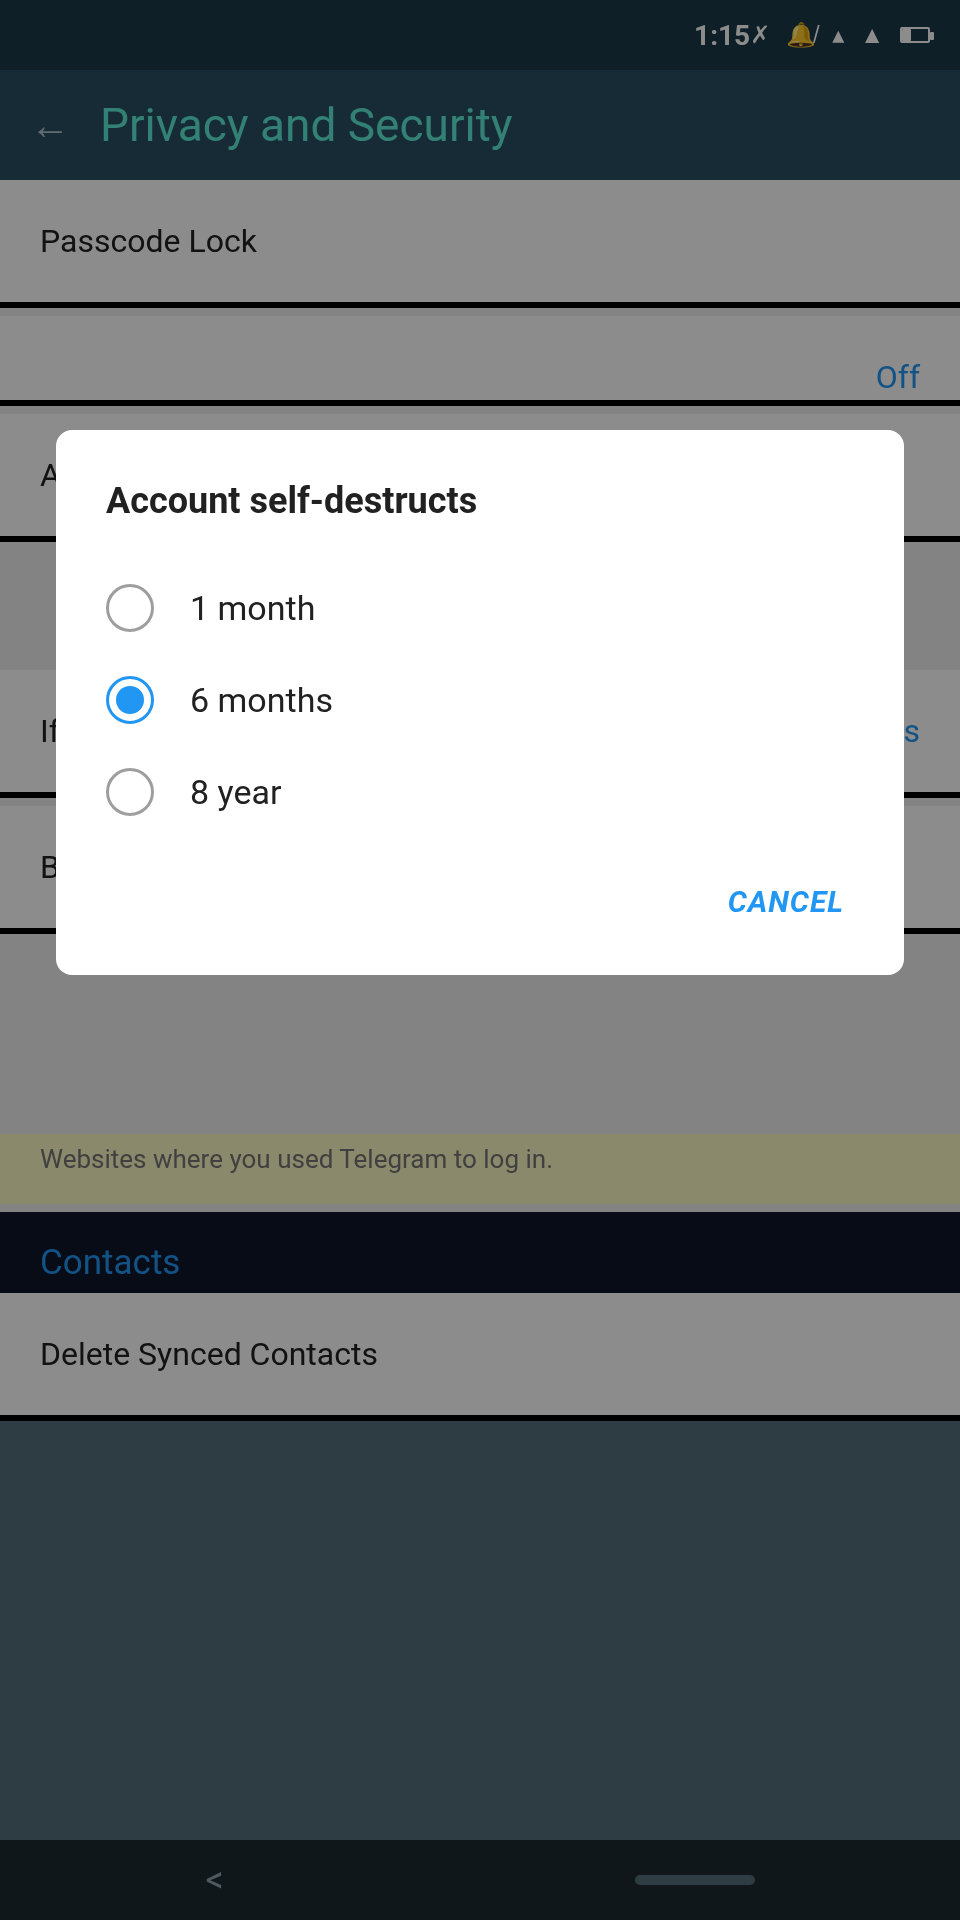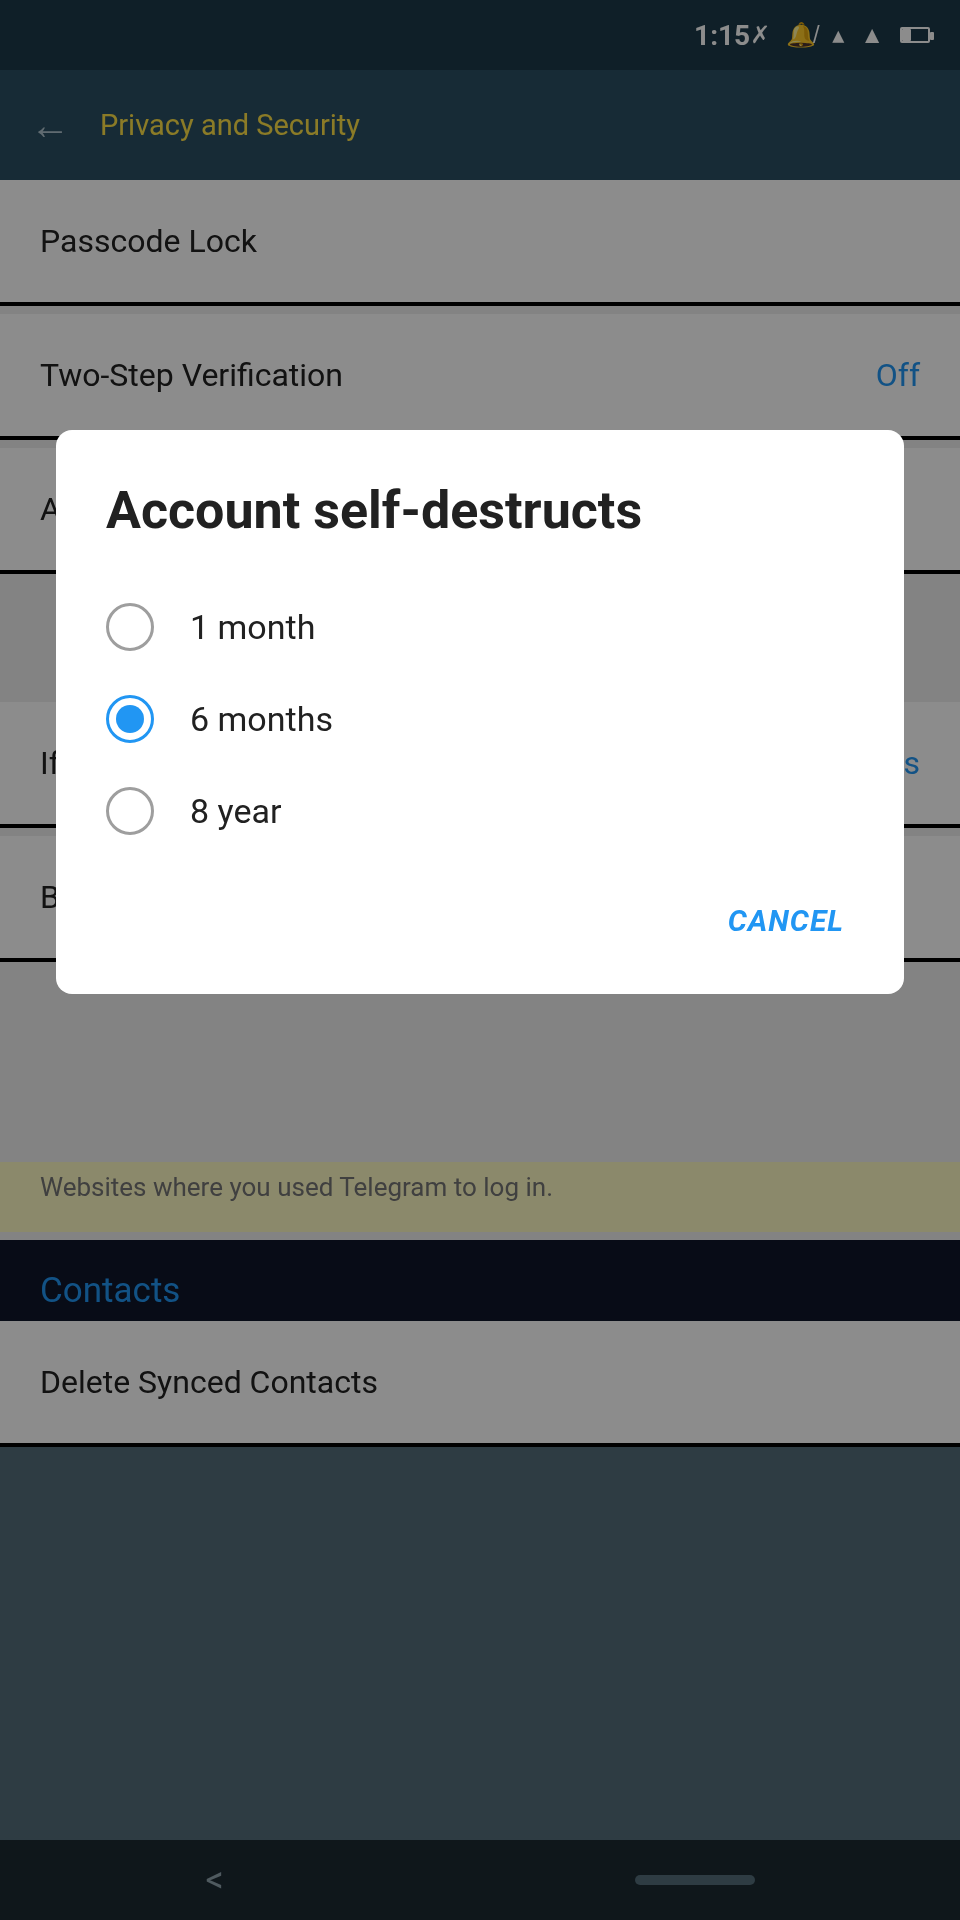--- a/index.html
+++ b/index.html
@@ -47,28 +47,28 @@
       align-items: center;
       padding: 0 30px;
       gap: 30px;
     }
     .back-arrow {
       color: #b0c4ce;
       font-size: 40px;
       cursor: pointer;
     }
     .app-bar-title {
-      color: #fde047;
-      font-size: 29px;
+      color: #5eead4;
+      font-size: 46px;
       font-weight: 400;
     }
     .bg-item {
       padding: 42px 40px;
       background: white;
-      border-bottom: 4px solid #000000;
+      border-bottom: 6px solid #000000;
       font-size: 32px;
       color: #212121;
     }
     .bg-item .value {
       float: right;
       color: #2196f3;
     }
 
     
     .overlay {
@@ -86,21 +86,21 @@
       position: absolute;
       top: 430px;
       left: 56px;
       width: 848px;
       background: white;
       border-radius: 16px;
       z-index: 20;
       padding: 50px 50px 40px 50px;
     }
     .dialog-title {
-      font-size: 52px;
+      font-size: 36px;
       font-weight: bold;
       color: #212121;
       margin-bottom: 40px;
     }
 
     .radio-option {
       display: flex;
       align-items: center;
       padding: 22px 0;
       gap: 36px;
@@ -236,21 +236,20 @@
   <span class="app-bar-title">Privacy and Security</span>
 </div>
 
 <div style="position:relative; z-index:1;">
 
   <div class="bg-item">
     <span>Passcode Lock</span>
   </div>
   <div style="height:8px; background:#eeeeee;"></div>
   <div class="bg-item">
-    <span>Two-Step Verification</span>
     <span class="value">Off</span>
   </div>
   <div style="height:8px; background:#eeeeee;"></div>
   <div class="bg-item">
     <span>Active Sessions</span>
   </div>
   <div style="height:8px; background:#eeeeee;"></div>
 
   <div style="height:120px; background: #eeeeee;"></div>
   <div class="bg-item" style="font-size:32px; color:#212121;">

